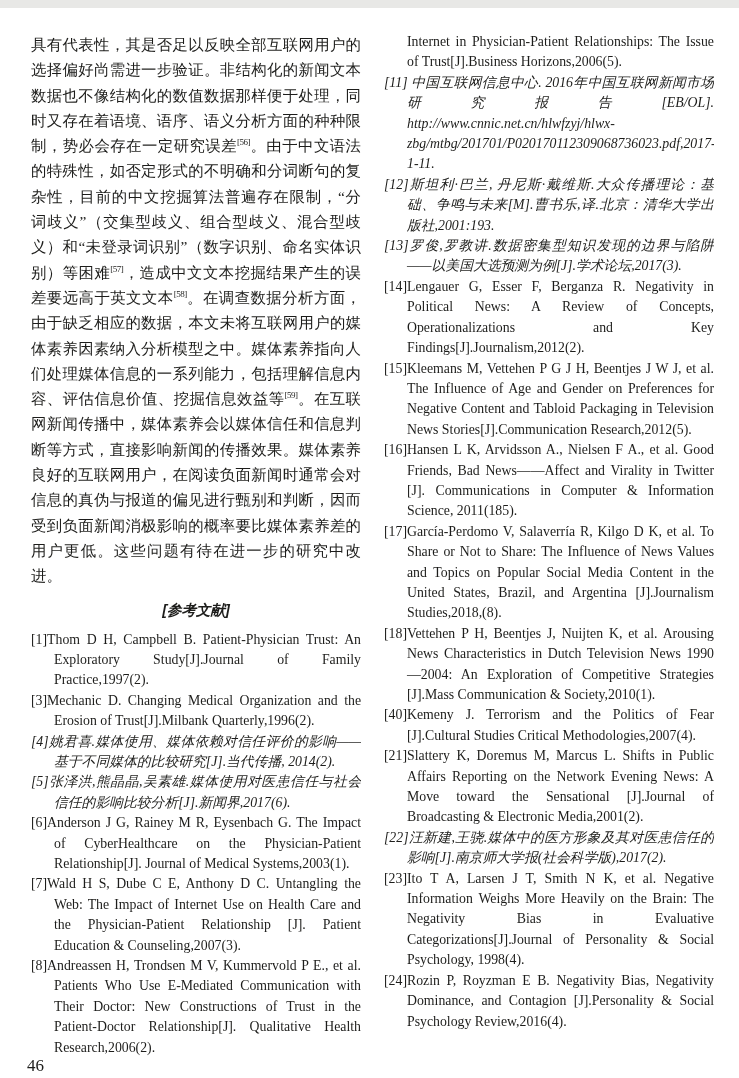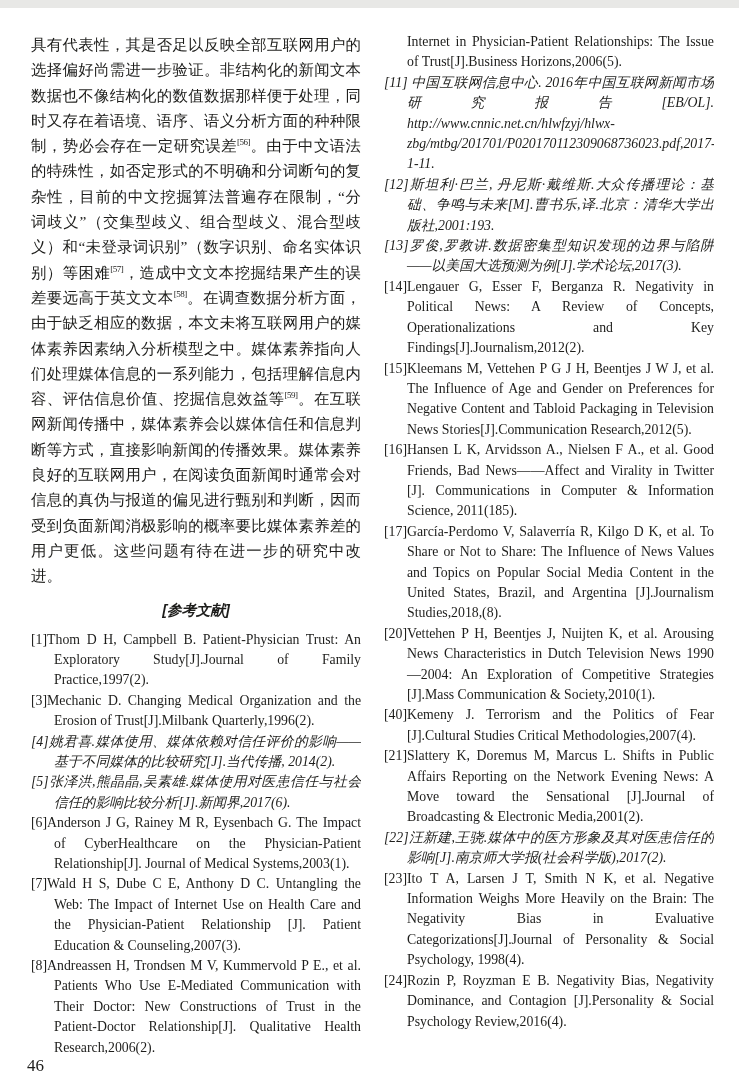--- a/index.html
+++ b/index.html
@@ -80,21 +80,21 @@
       <div class="ref-cont">Internet in Physician-Patient Relationships: The Issue of Trust[J].Business Horizons,2006(5).</div>
 
       <div class="ref-list">
           <div class="ref-item zh"><span class="ref-label">[11]</span> 中国互联网信息中心. 2016年中国互联网新闻市场研究报告[EB/OL]. http://www.cnnic.net.cn/hlwfzyj/hlwx-zbg/mtbg/201701/P020170112309068736023.pdf,2017-1-11.</div>
           <div class="ref-item zh"><span class="ref-label">[12]</span>斯坦利·巴兰, 丹尼斯·戴维斯.大众传播理论：基础、争鸣与未来[M].曹书乐,译.北京：清华大学出版社,2001:193.</div>
           <div class="ref-item zh"><span class="ref-label">[13]</span>罗俊,罗教讲.数据密集型知识发现的边界与陷阱——以美国大选预测为例[J].学术论坛,2017(3).</div>
           <div class="ref-item"><span class="ref-label">[14]</span>Lengauer G, Esser F, Berganza R. Negativity in Political News: A Review of Concepts, Operationalizations and Key Findings[J].Journalism,2012(2).</div>
           <div class="ref-item"><span class="ref-label">[15]</span>Kleemans M, Vettehen P G J H, Beentjes J W J, et al. The Influence of Age and Gender on Preferences for Negative Content and Tabloid Packaging in Television News Stories[J].Communication Research,2012(5).</div>
           <div class="ref-item"><span class="ref-label">[16]</span>Hansen L K, Arvidsson A., Nielsen F A., et al. Good Friends, Bad News——Affect and Virality in Twitter [J]. Communications in Computer &amp; Information Science, 2011(185).</div>
           <div class="ref-item"><span class="ref-label">[17]</span>García-Perdomo V, Salaverría R, Kilgo D K, et al. To Share or Not to Share: The Influence of News Values and Topics on Popular Social Media Content in the United States, Brazil, and Argentina [J].Journalism Studies,2018,(8).</div>
-          <div class="ref-item"><span class="ref-label">[20]</span>Vettehen P H, Beentjes J, Nuijten K, et al. Arousing News Characteristics in Dutch Television News 1990—2004: An Exploration of Competitive Strategies [J].Mass Communication &amp; Society,2010(1).</div>
+          <div class="ref-item"><span class="ref-label">[18]</span>Vettehen P H, Beentjes J, Nuijten K, et al. Arousing News Characteristics in Dutch Television News 1990—2004: An Exploration of Competitive Strategies [J].Mass Communication &amp; Society,2010(1).</div>
           <div class="ref-item"><span class="ref-label">[40]</span>Kemeny J. Terrorism and the Politics of Fear [J].Cultural Studies Critical Methodologies,2007(4).</div>
           <div class="ref-item"><span class="ref-label">[21]</span>Slattery K, Doremus M, Marcus L. Shifts in Public Affairs Reporting on the Network Evening News: A Move toward the Sensational [J].Journal of Broadcasting &amp; Electronic Media,2001(2).</div>
           <div class="ref-item zh"><span class="ref-label">[22]</span>汪新建,王骁.媒体中的医方形象及其对医患信任的影响[J].南京师大学报(社会科学版),2017(2).</div>
           <div class="ref-item"><span class="ref-label">[23]</span>Ito T A, Larsen J T, Smith N K, et al. Negative Information Weighs More Heavily on the Brain: The Negativity Bias in Evaluative Categorizations[J].Journal of Personality &amp; Social Psychology, 1998(4).</div>
           <div class="ref-item"><span class="ref-label">[24]</span>Rozin P, Royzman E B. Negativity Bias, Negativity Dominance, and Contagion [J].Personality &amp; Social Psychology Review,2016(4).</div>
         </div>
     </div>
 
   </div>
 

